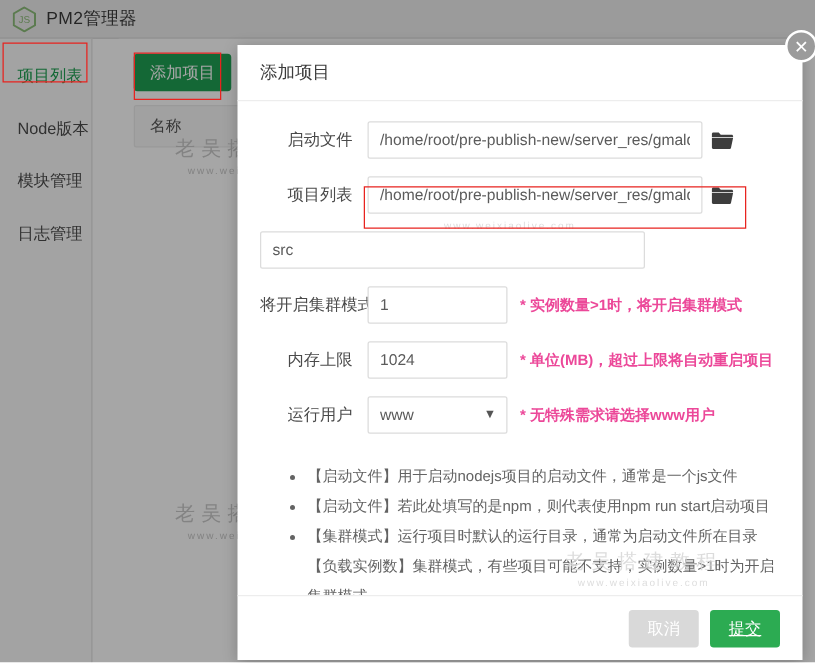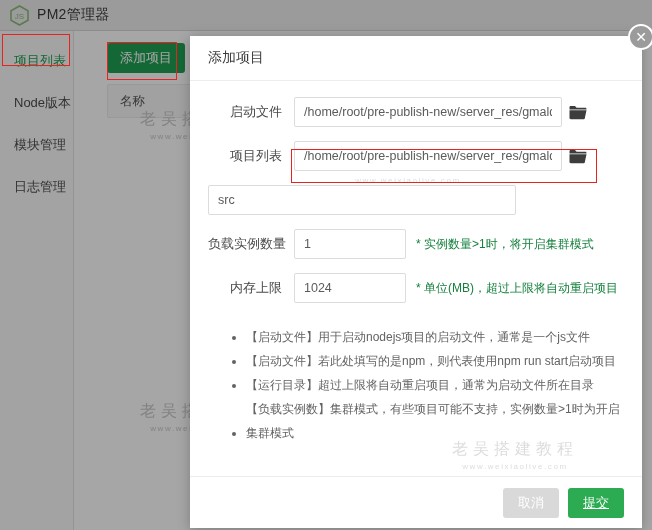--- a/index.html
+++ b/index.html
@@ -100,21 +100,21 @@
     background: #fff; font-size: 12.5px; color: #5b5b5b;
     padding: 0 9px; outline: none; font-family: "Liberation Sans", sans-serif;
   }
   .tinput.wide { width: 268px; }
   .tinput.full { width: 308px; }
   .tinput.small { width: 112px; }
   .folder-icon {
     margin-left: 7px; width: 18px; height: 15px; cursor: pointer;
     flex: 0 0 auto;
   }
-  .hint { margin-left: 10px; font-size: 12px; color: #15803d; white-space: nowrap; }
+  .hint { margin-left: 10px; font-size: 12px; color: #ec4899; white-space: nowrap; font-weight: bold; }
   .tselect {
     height: 30px; width: 112px; border: 1px solid #dcdcdc; border-radius: 2px;
     background: #fff; font-size: 12.5px; color: #5b5b5b; padding: 0 9px;
     font-family: "Liberation Sans", sans-serif; appearance: none;
     -webkit-appearance: none; cursor: pointer;
   }
   .sel-wrap { position: relative; display: inline-flex; align-items: center; }
   .sel-caret {
     position: absolute; right: 9px; top: 50%; transform: translateY(-50%);
     pointer-events: none; font-size: 10px; color: #555;
@@ -247,40 +247,52 @@
         </div>
       </div>
 
       <div class="form-row">
         <div class="ctrl">
           <input class="tinput full" type="text" value="src" style="">
         </div>
       </div>
 
       <div class="form-row">
-        <div class="form-label">负载实例数量</div>
+        <div class="form-label">将开启集群模式</div>
         <div class="ctrl">
           <input class="tinput small" type="text" value="1" style="">
           <span class="hint">* 实例数量&gt;1时，将开启集群模式</span>
         </div>
       </div>
 
       <div class="form-row">
         <div class="form-label">内存上限</div>
         <div class="ctrl">
           <input class="tinput small" type="text" value="1024" style="">
           <span class="hint">* 单位(MB)，超过上限将自动重启项目</span>
         </div>
       </div>
 
+      <div class="form-row">
+        <div class="form-label">运行用户</div>
+        <div class="ctrl">
+          <span class="sel-wrap">
+            <select class="tselect">
+              <option>www</option>
+            </select>
+            <span class="sel-caret">▼</span>
+          </span>
+          <span class="hint">* 无特殊需求请选择www用户</span>
+        </div>
+      </div>
 
       <ul class="help">
         <li><span>【启动文件】用于启动nodejs项目的启动文件，通常是一个js文件</span></li>
         <li><span>【启动文件】若此处填写的是npm，则代表使用npm run start启动项目</span></li>
-        <li><span>【运行目录】超过上限将自动重启项目，通常为启动文件所在目录</span></li>
+        <li><span>【集群模式】运行项目时默认的运行目录，通常为启动文件所在目录</span></li>
         <li><span>【负载实例数】集群模式，有些项目可能不支持，实例数量&gt;1时为开启集群模式</span></li>
 
       </ul>
 
       <div class="annot" id="annot-startfile"></div>
     </div>
 
     <div class="modal-foot">
       <button class="btn btn-cancel">取消</button>
       <button class="btn btn-submit">提交</button>

